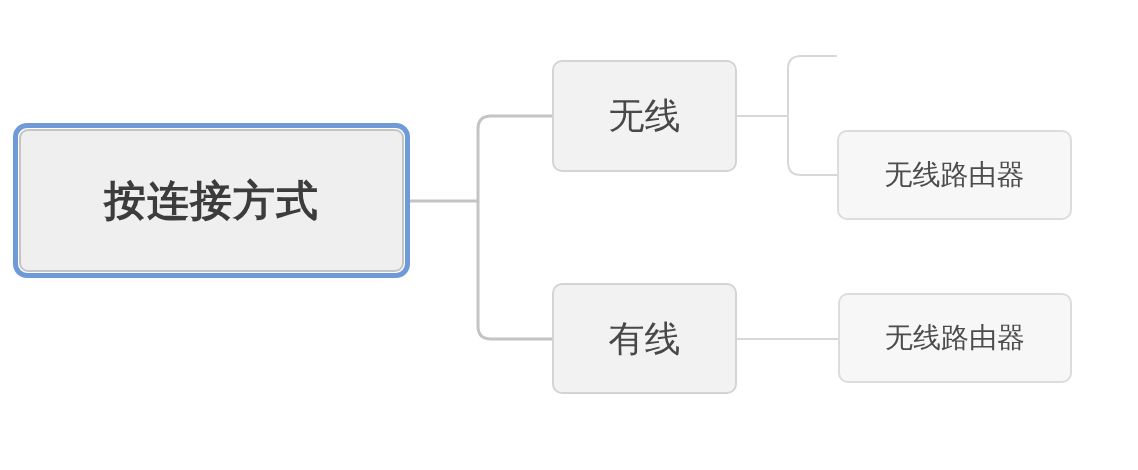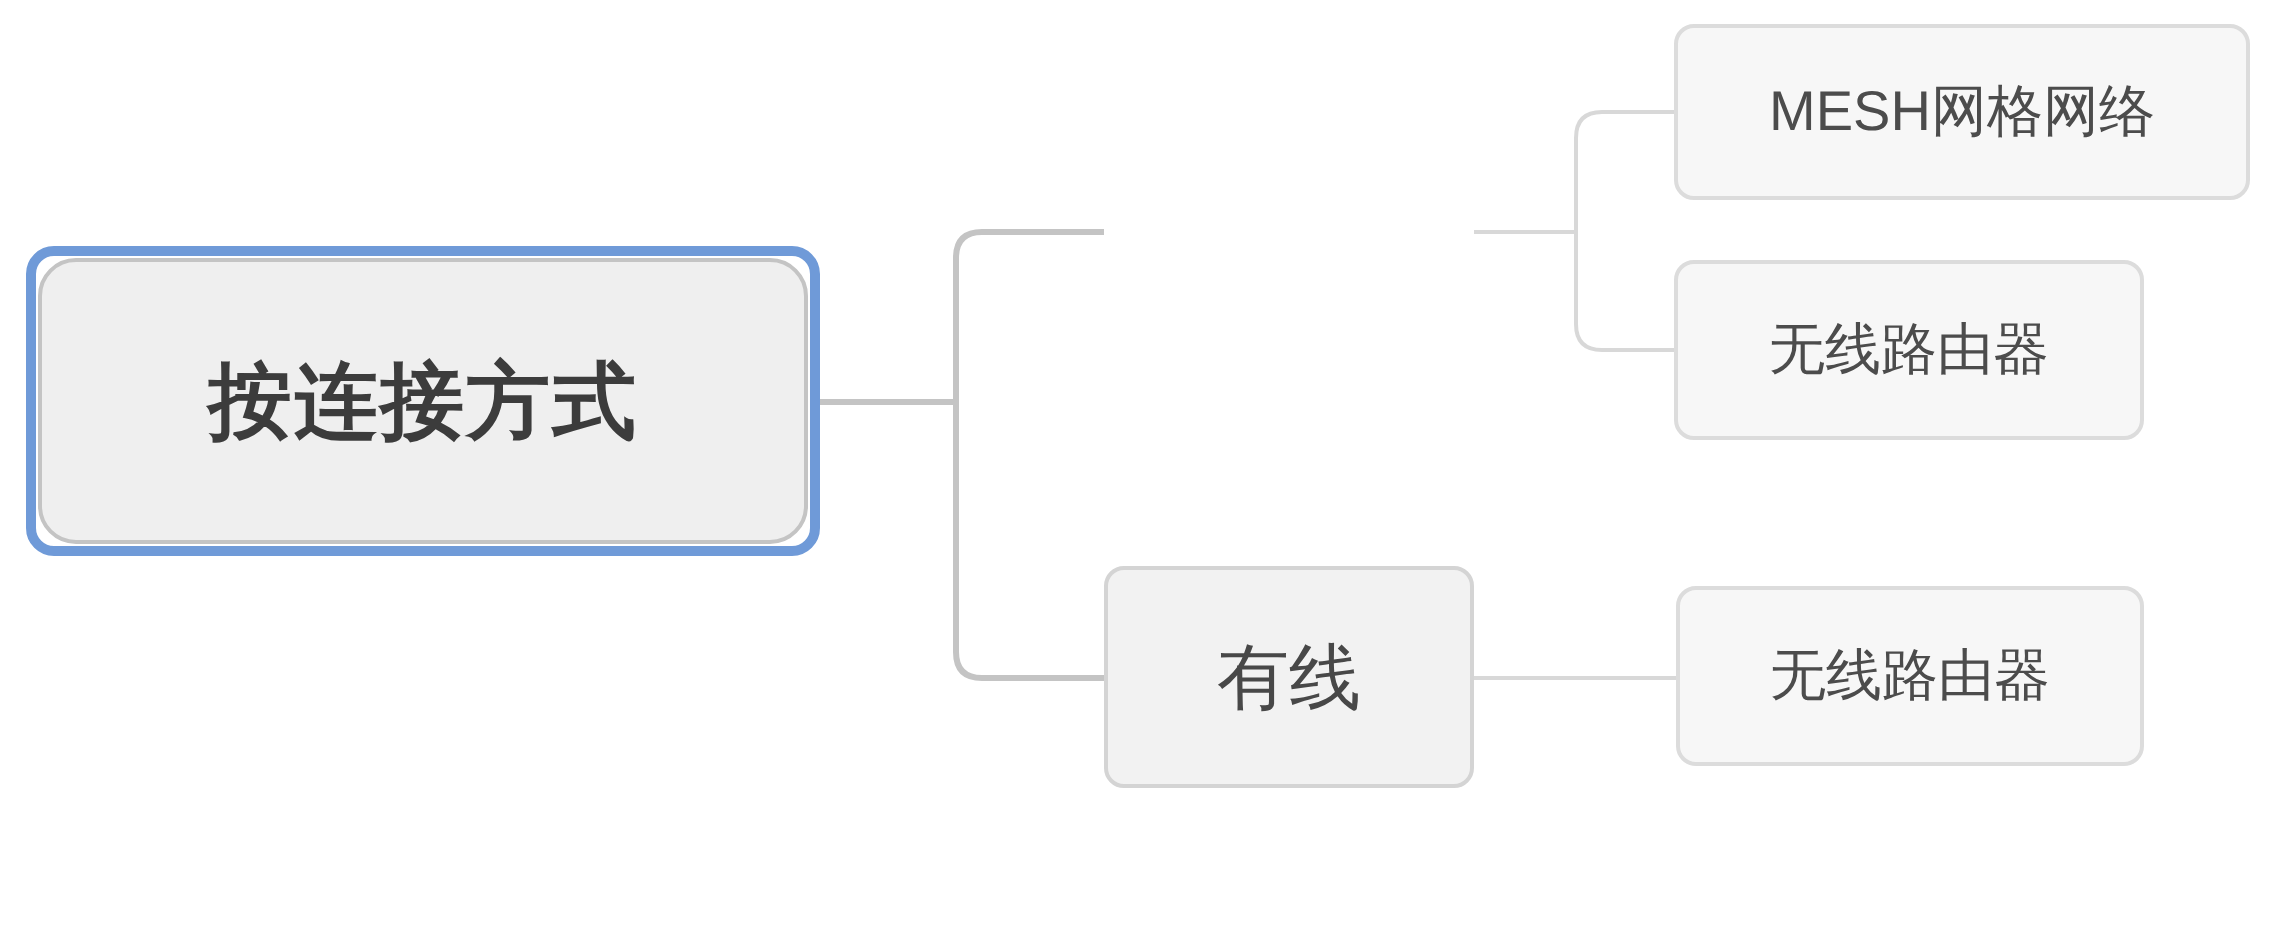--- a/index.html
+++ b/index.html
@@ -34,21 +34,21 @@
     left:13px;top:123px;width:397px;height:155px;
     border:5px solid var(--root-highlight);
     border-radius:14px;
     padding:1px;
     background:#ffffff;
   }
   .root-inner{
     box-sizing:border-box;
     width:100%;height:100%;
     border:2px solid var(--root-inner-border);
-    border-radius:19px;
+    border-radius:9px;
     background:var(--root-fill);
     display:flex;align-items:center;justify-content:center;
   }
   .root-label{
     font-size:42px;font-weight:600;color:var(--text-root);
     letter-spacing:1px;line-height:1;
   }
   .branch{
     width:185px;height:112px;left:552px;
     background:var(--branch-fill);
@@ -84,28 +84,28 @@
 
     <path d="M737 339 H838" fill="none" stroke-width="2" stroke="#d8d8d8"></path>
   </svg>
 
   <div class="node root-outer">
     <div class="root-inner">
       <span class="root-label">按连接方式</span>
     </div>
   </div>
 
+  <div class="node branch node-wireless">
+    <span class="branch-label">无线</span>
+  </div>
 
   <div class="node branch node-wired">
     <span class="branch-label">有线</span>
   </div>
 
-  <div class="node leaf node-mesh">
-    <span class="leaf-label">MESH网格网络</span>
-  </div>
 
   <div class="node leaf node-wireless-router">
     <span class="leaf-label">无线路由器</span>
   </div>
 
   <div class="node leaf node-wired-router">
     <span class="leaf-label">无线路由器</span>
   </div>
 
 </div>

